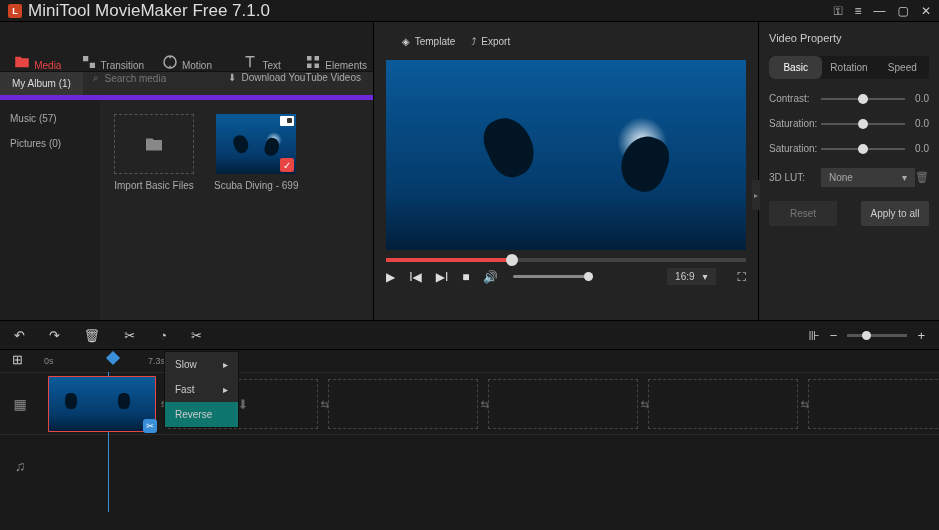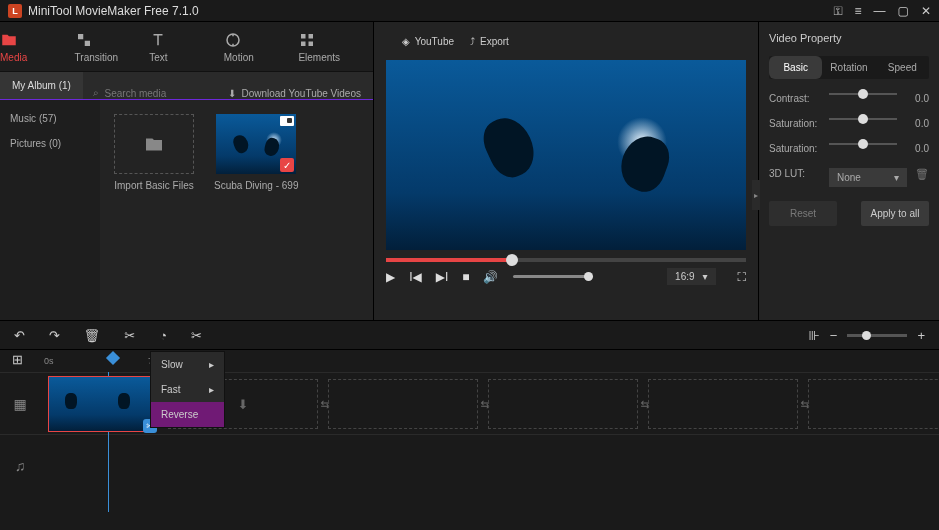--- a/index.html
+++ b/index.html
@@ -1,29 +1,29 @@
 <!DOCTYPE html>
 <html><head>
 <meta charset="utf-8">
 <style>
 *{margin:0;padding:0;box-sizing:border-box;font-family:Arial,sans-serif;-webkit-user-select:none;user-select:none}
 body{background:#1a1a1a;color:#ccc;width:939px;height:530px;overflow:hidden;font-size:11px}
 .titlebar{height:22px;background:#1a1a1a;display:flex;align-items:center;padding:0 8px;border-bottom:1px solid #000}
 .titlebar .logo{width:14px;height:14px;background:#c42;border-radius:2px;display:flex;align-items:center;justify-content:center;color:#fff;font-size:9px;font-weight:bold;margin-right:6px}
-.titlebar .title{font-size:12px;color:#ddd;flex:1}
+.titlebar .title{font-size:17px;color:#ddd;flex:1}
 .titlebar .win-btns{display:flex;gap:12px;align-items:center}
 .titlebar .win-btns span{color:#ccc;font-size:12px;cursor:pointer}
 .titlebar .key-icon{color:#e8c547}
 .main{display:flex;height:298px}
 .left-panel{width:374px;background:#232323;border-right:1px solid #000;display:flex;flex-direction:column}
 .tabs{display:flex;height:50px;background:#1e1e1e;border-bottom:1px solid #111}
-.tab{flex:1;display:flex;flex-direction:column;align-items:flex-start;justify-content:center;gap:3px;cursor:pointer;font-size:10px;color:#aaa}
+.tab{flex:1;display:flex;flex-direction:row;align-items:flex-end;justify-content:center;gap:3px;cursor:pointer;font-size:10px;color:#aaa}
 .tab.active{color:#e84545}
 .tab svg{width:18px;height:18px}
-.media-bar{height:28px;display:flex;align-items:flex-end;background:#2a2a2a;border-bottom:1px solid #6d28d9}
+.media-bar{height:28px;display:flex;align-items:flex-start;background:#2a2a2a;border-bottom:5px solid #6d28d9}
 .media-bar .album{background:#353535;padding:0 12px;height:100%;display:flex;align-items:center;font-size:10px;color:#ddd}
 .media-bar .search{flex:1;display:flex;align-items:center;padding:0 10px;color:#777;gap:6px;font-size:10px}
 .media-bar .dl{display:flex;align-items:center;gap:5px;padding:0 12px;font-size:10px;color:#aaa;cursor:pointer}
 .media-body{display:flex;flex:1}
 .sidebar{width:100px;background:#1e1e1e;padding:6px 0}
 .sidebar .item{padding:7px 10px;font-size:10px;color:#aaa;cursor:pointer}
 .media-grid{flex:1;padding:14px;display:flex;gap:20px}
 .media-item{display:flex;flex-direction:column;align-items:center;gap:6px;font-size:10px;color:#aaa}
 .import-box{width:80px;height:60px;border:1px dashed #555;display:flex;align-items:center;justify-content:center;color:#888;cursor:pointer}
 .thumb{width:80px;height:60px;background:linear-gradient(180deg,#0a5a9a 0%,#043a6a 70%,#021f3a 100%);position:relative;cursor:pointer}
@@ -52,39 +52,39 @@
 .controls .ctrl{color:#ddd;cursor:pointer;font-size:12px;display:flex;align-items:center}
 .controls .vol{width:80px;height:3px;background:#888;position:relative;border-radius:2px}
 .controls .vol .vk{position:absolute;right:0;top:-3px;width:9px;height:9px;background:#ddd;border-radius:50%}
 .controls .ratio{margin-left:auto;background:#2f2f2f;padding:3px 8px;font-size:10px;display:flex;align-items:center;gap:8px;cursor:pointer}
 .controls .fs{margin-left:8px;cursor:pointer}
 .props{width:180px;background:#232323;padding:10px}
 .props-title{font-size:11px;color:#ccc;margin-bottom:12px}
 .prop-tabs{display:flex;margin-bottom:14px;background:#1a1a1a;border-radius:2px}
 .prop-tab{flex:1;text-align:center;padding:6px 0;font-size:10px;cursor:pointer;color:#aaa}
 .prop-tab.active{background:#3a3a3a;color:#fff;border-radius:6px}
-.prop-row{display:flex;align-items:flex-start;margin-bottom:14px;font-size:10px;color:#aaa;gap:8px}
+.prop-row{display:flex;align-items:center;margin-bottom:14px;font-size:10px;color:#aaa;}
 .prop-row .lbl{width:52px}
 .prop-row .sld{flex:1;height:2px;background:#555;position:relative;cursor:pointer}
 .prop-row .sld .sk{position:absolute;left:50%;top:-4px;width:10px;height:10px;background:#ddd;border-radius:50%;transform:translateX(-50%)}
 .prop-row .val{width:24px;text-align:right}
 .prop-row .sel{flex:1;background:#3a3a3a;padding:4px 8px;font-size:10px;display:flex;justify-content:space-between;align-items:center;cursor:pointer}
 .prop-row .trash{color:#777;cursor:pointer;font-size:11px}
 .prop-btns{display:flex;gap:24px;margin-top:12px}
 .prop-btns .btn{flex:1;padding:7px 0;text-align:center;background:#3a3a3a;font-size:10px;border-radius:2px;cursor:pointer;color:#ccc}
 .prop-btns .btn.disabled{opacity:0.5}
 .expand-tab{position:absolute;left:752px;top:180px;width:8px;height:30px;background:#2a2a2a;display:flex;align-items:center;justify-content:center;color:#888;font-size:8px;cursor:pointer}
 .toolbar{height:30px;background:#1a1a1a;border-top:1px solid #000;border-bottom:1px solid #000;display:flex;align-items:center;padding:0 14px;gap:24px;position:relative}
 .toolbar .tbtn{color:#ccc;cursor:pointer;font-size:13px}
 .toolbar .zoom{margin-left:auto;display:flex;align-items:center;gap:10px}
 .toolbar .zoom .zbar{width:60px;height:3px;background:#555;position:relative}
 .toolbar .zoom .zbar .zk{position:absolute;left:25%;top:-3px;width:9px;height:9px;background:#ddd;border-radius:50%}
-.speed-menu{position:absolute;left:150px;top:30px;background:#2a2a2a;width:75px;z-index:10;border:1px solid #111}
+.speed-menu{position:absolute;left:164px;top:30px;background:#2a2a2a;width:75px;z-index:10;border:1px solid #111}
 .speed-menu .mi{padding:7px 10px;font-size:10px;display:flex;justify-content:space-between;align-items:center;cursor:pointer;color:#ccc}
-.speed-menu .mi:hover,.speed-menu .mi.hover{background:#701a75}
+.speed-menu .mi:hover,.speed-menu .mi.hover{background:#0f766e}
 .timeline{background:#1a1a1a;height:180px;display:flex;flex-direction:column}
 .ruler{height:22px;display:flex;align-items:center;padding-left:40px;position:relative;font-size:9px;color:#888}
 .ruler .tick{position:absolute}
 .ruler .playhead{position:absolute;left:108px;top:3px;width:10px;height:10px;background:#3a8fd8;transform:rotate(45deg)}
 .tracks{flex:1;position:relative}
 .track{height:62px;display:flex;align-items:center;border-top:1px solid #2a2a2a}
 .track .ticon{width:40px;display:flex;align-items:center;justify-content:center;color:#888;font-size:14px}
 .track .tcontent{flex:1;position:relative;height:100%;display:flex;align-items:center}
 .clip{position:absolute;left:8px;top:3px;width:108px;height:56px;border:1px solid #e84545;display:flex}
 .clip .cframe{flex:1;background:linear-gradient(180deg,#0a5a9a 0%,#043a6a 70%,#021f3a 100%);position:relative}
@@ -131,30 +131,30 @@
         <span>Media</span>
       </div>
       <div class="tab">
         <svg viewBox="0 0 24 24" fill="#aaa">
             <path d="M4 4h7v7H4zM13 13h7v7h-7z"></path>
           </svg>
         <span>Transition</span>
       </div>
       <div class="tab">
         <svg viewBox="0 0 24 24" fill="none" stroke="#aaa" stroke-width="2">
-            <path d="M6 5h12M12 5v14"></path>
-          </svg>
-        <span>Text</span>
+            <circle cx="12" cy="12" r="8"></circle>
+            <path d="M12 4v3M12 17v3"></path>
+          </svg>
+        <span>Motion</span>
       </div>
       <div class="tab">
         <svg viewBox="0 0 24 24" fill="none" stroke="#aaa" stroke-width="2">
-            <circle cx="12" cy="12" r="8"></circle>
-            <path d="M12 4v3M12 17v3"></path>
-          </svg>
-        <span>Motion</span>
+            <path d="M6 5h12M12 5v14"></path>
+          </svg>
+        <span>Text</span>
       </div>
       <div class="tab">
         <svg viewBox="0 0 24 24" fill="#aaa">
             <rect x="4" y="4" width="6" height="6"></rect>
             <rect x="14" y="4" width="6" height="6"></rect>
             <rect x="4" y="14" width="6" height="6"></rect>
             <rect x="14" y="14" width="6" height="6"></rect>
           </svg>
         <span>Elements</span>
       </div>
@@ -193,21 +193,21 @@
           <span>Scuba Diving - 699</span>
         </div>
       </div>
     </div>
   </div>
 
   <div class="player">
     <div class="player-head">
       <div class="pl-btn">
         <span>◈</span>
-        <span>YouTube</span>
+        <span>Template</span>
       </div>
       <div class="pl-btn">
         <span>⤴</span>
         <span>Export</span>
       </div>
     </div>
     <div class="preview">
       <div class="glow"></div>
       <div class="diver1"></div>
       <div class="diver2"></div>

